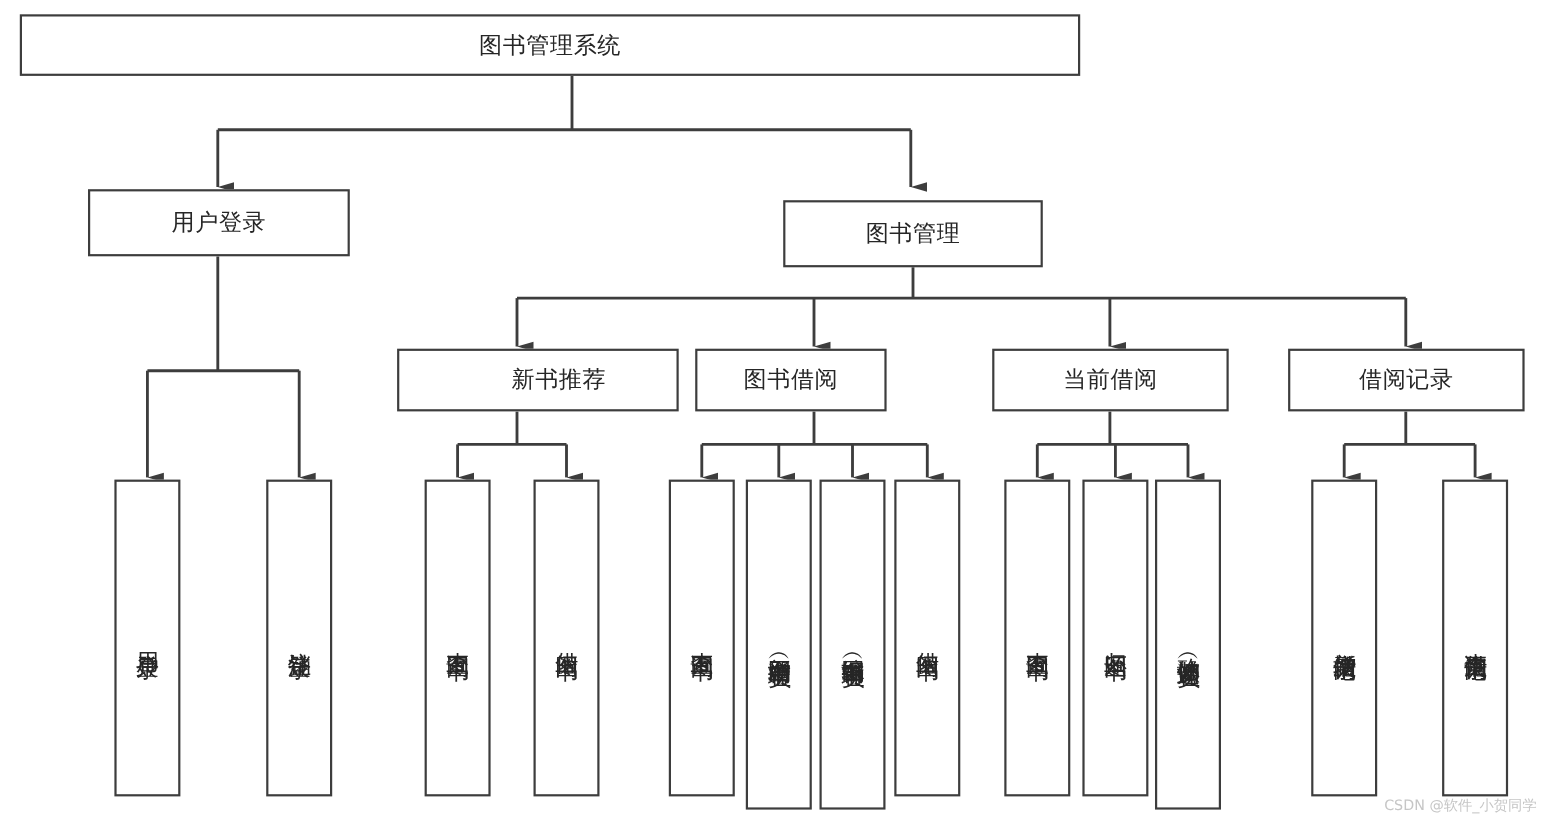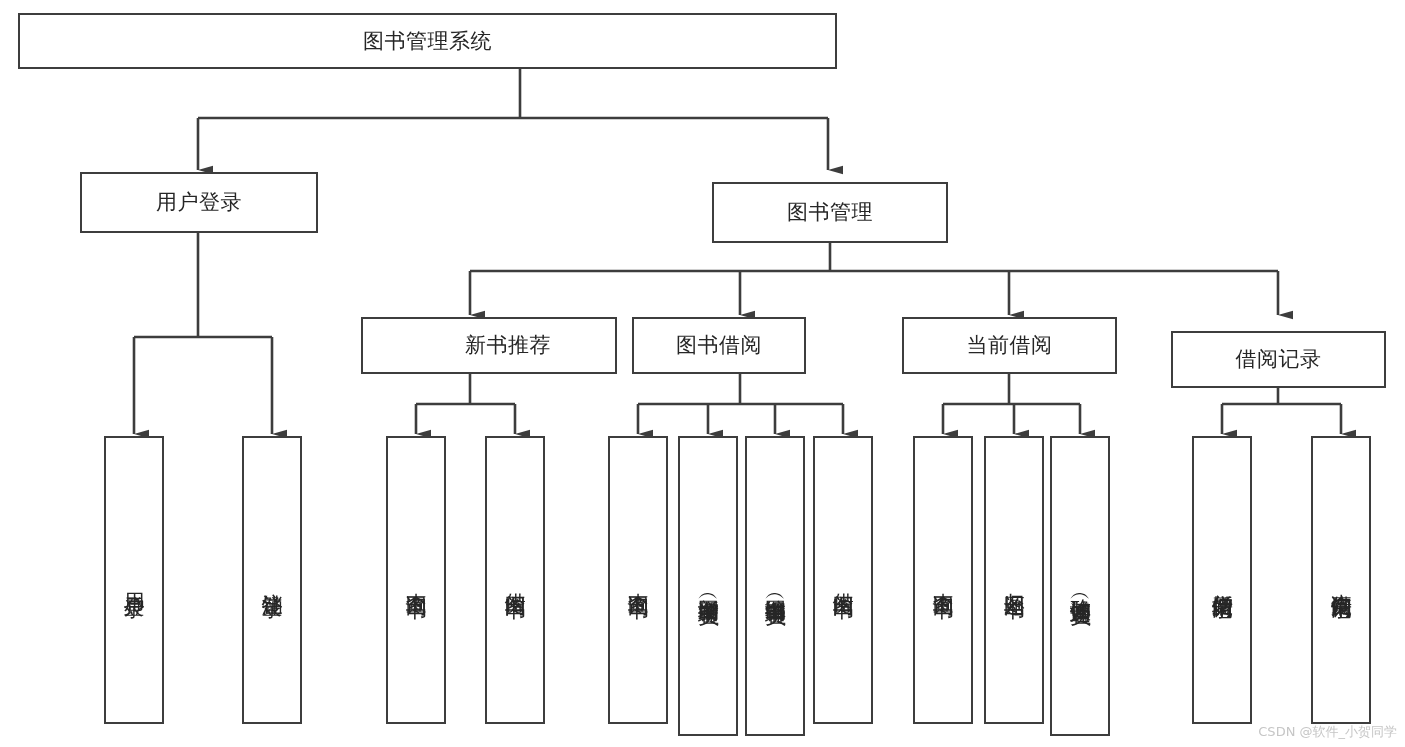--- a/index.html
+++ b/index.html
@@ -118,21 +118,21 @@
       <path d="M1014,404 L1014,434" marker-end="url(#arrow)"></path>
       <path d="M1080,404 L1080,434" marker-end="url(#arrow)"></path>
 
       <path d="M1278,374 L1278,404"></path>
       <path d="M1222,404 L1341,404"></path>
       <path d="M1222,404 L1222,434" marker-end="url(#arrow)"></path>
       <path d="M1341,404 L1341,434" marker-end="url(#arrow)"></path>
     </g>
   </svg>
 
-  <div class="node horizontal" style="left:18px; top:13px; width:819px; height:56px;">
+  <div class="node horizontal" style="left:18px; top:13px; width:964px; height:56px;">
     <span class="node-label">图书管理系统</span>
   </div>
 
   <div class="node horizontal" style="left:80px; top:172px; width:238px; height:61px;">
     <span class="node-label">用户登录</span>
   </div>
 
   <div class="node horizontal" style="left:712px; top:172px; width:236px; height:61px;margin-top:10px;">
     <span class="node-label">图书管理</span>
   </div>
@@ -142,21 +142,21 @@
   </div>
 
   <div class="node horizontal" style="left:632px; top:317px; width:174px; height:57px;">
     <span class="node-label">图书借阅</span>
   </div>
 
   <div class="node horizontal" style="left:902px; top:317px; width:215px; height:57px;">
     <span class="node-label">当前借阅</span>
   </div>
 
-  <div class="node horizontal" style="left:1171px; top:331px; width:215px; height:57px;">
+  <div class="node horizontal" style="left:1171px; top:317px; width:215px; height:57px;">
     <span class="node-label">借阅记录</span>
   </div>
 
   <div class="node vertical" style="left:104px; top:436px; width:60px; height:288px;">
     <span class="node-label">用户登录</span>
   </div>
 
   <div class="node vertical" style="left:242px; top:436px; width:60px; height:288px;">
     <span class="node-label">注销登录</span>
   </div>

